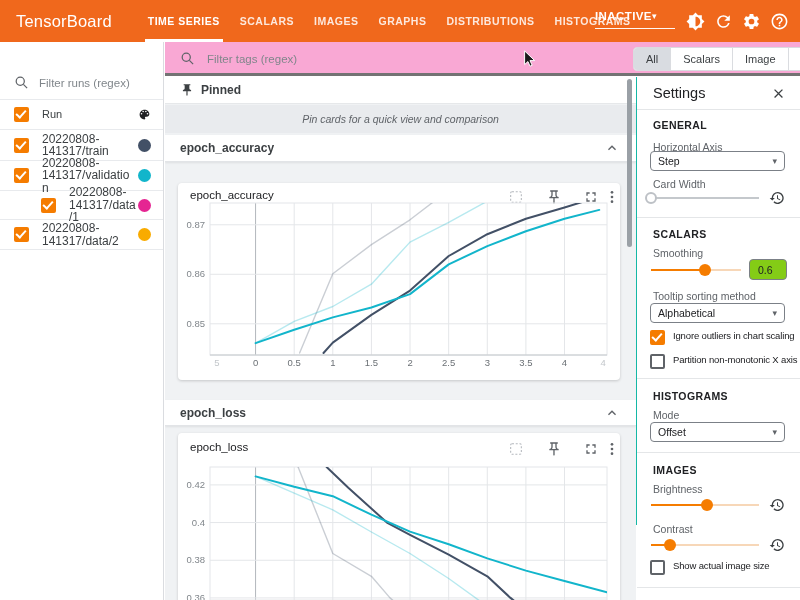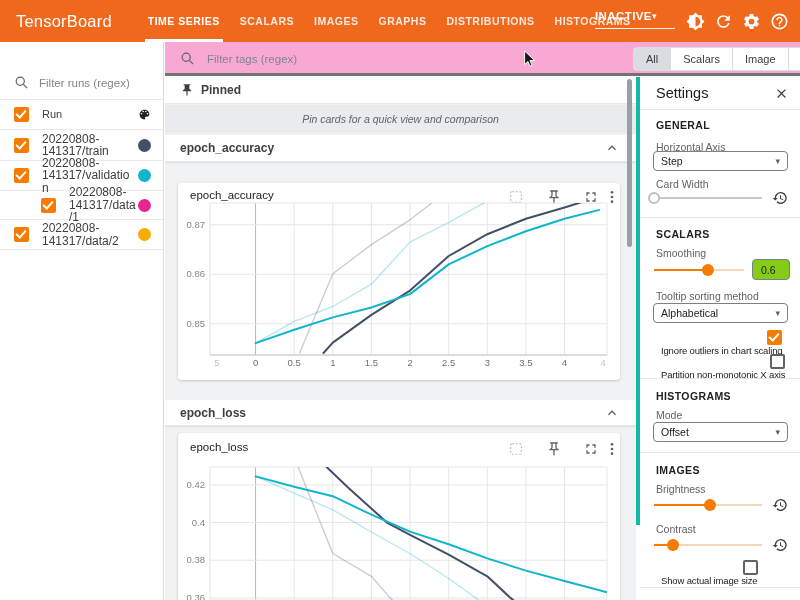--- a/index.html
+++ b/index.html
@@ -45,36 +45,36 @@
       font-size:10.5px;font-style:italic;color:#5f6368;}
   .sechdr{left:0;width:471px;height:27px;background:#fff;border-bottom:1px solid #e2e4e7;box-sizing:border-box;
       display:flex;align-items:center;box-shadow:0 1px 2px rgba(0,0,0,.08);cursor:pointer;}
   .sechdr span{font-size:12px;font-weight:600;color:#3c4043;margin-left:15px;}
   .sechdr .chev{margin-left:auto;margin-right:16px;width:16px;height:16px;}
   .card{left:13px;width:442px;background:#fff;border-radius:4px;box-shadow:0 1px 3px rgba(0,0,0,.18);}
   .card-title{position:absolute;left:12px;font-size:11.5px;color:#202124;}
   .cicon{position:absolute;width:16px;height:16px;cursor:pointer;}
   #scrollthumb{left:462px;top:2px;width:5px;height:168px;background:#9aa0a6;border-radius:3px;cursor:pointer;}
   
-  #panel{left:636px;top:77px;width:164px;height:448px;background:#fff;border-left:4px solid #14b8a6;box-sizing:border-box;}
+  #panel{left:636px;top:77px;width:164px;height:448px;background:#fff;border-left:1px solid #14b8a6;box-sizing:border-box;}
   .p-title{position:absolute;left:16px;top:8px;font-size:14.5px;color:#202124;}
   .divider{position:absolute;left:0;width:163px;height:1px;background:#e4e6e8;}
   .p-sec{position:absolute;left:16px;font-size:10.5px;font-weight:700;color:#202124;letter-spacing:.4px;}
   .p-lbl{position:absolute;left:16px;font-size:10.5px;color:#5f6368;white-space:nowrap;}
   .dd{position:absolute;left:13px;width:135px;height:20px;border:1px solid #7b8087;border-radius:4px;box-sizing:border-box;
       display:flex;align-items:center;padding:0 7px;font-size:10.5px;color:#202124;cursor:pointer;background:#fff;}
   .dd .caret{margin-left:auto;color:#5f6368;font-size:9px;}
   .slider{position:absolute;height:14px;cursor:pointer;}
   .sl-track{position:absolute;left:0;right:0;top:6px;height:2px;background:#f7d7b8;}
   .sl-track.gray{background:#c4c8cc;}
   .sl-fill{position:absolute;left:0;top:6px;height:2px;background:#f57c00;}
   .sl-thumb{position:absolute;top:1px;width:12px;height:12px;border-radius:50%;background:#f57c00;margin-left:-6px;}
   .sl-thumb.hollow{background:#fff;border:2px solid #bdc1c6;box-sizing:border-box;}
   .reset-ic{position:absolute;width:16px;height:16px;cursor:pointer;}
-  .cbrow{position:absolute;left:13px;display:flex;align-items:flex-end;flex-direction:column;}
+  .cbrow{position:absolute;left:13px;display:flex;align-items:flex-start;}
   .cbrow .lab{font-size:9.5px;letter-spacing:-.15px;color:#202124;margin-left:8px;white-space:nowrap;}
   .valbox{position:absolute;border:1px solid #7b8087;border-radius:4px;box-sizing:border-box;font-size:10.5px;
       color:#202124;display:flex;align-items:center;padding-left:8px;background:#84cc16;}
   #cursor{left:521px;top:49px;width:18px;height:20px;z-index:50;pointer-events:none;}
 </style>
 </head>
 <body>
 
 <div id="root">
 

